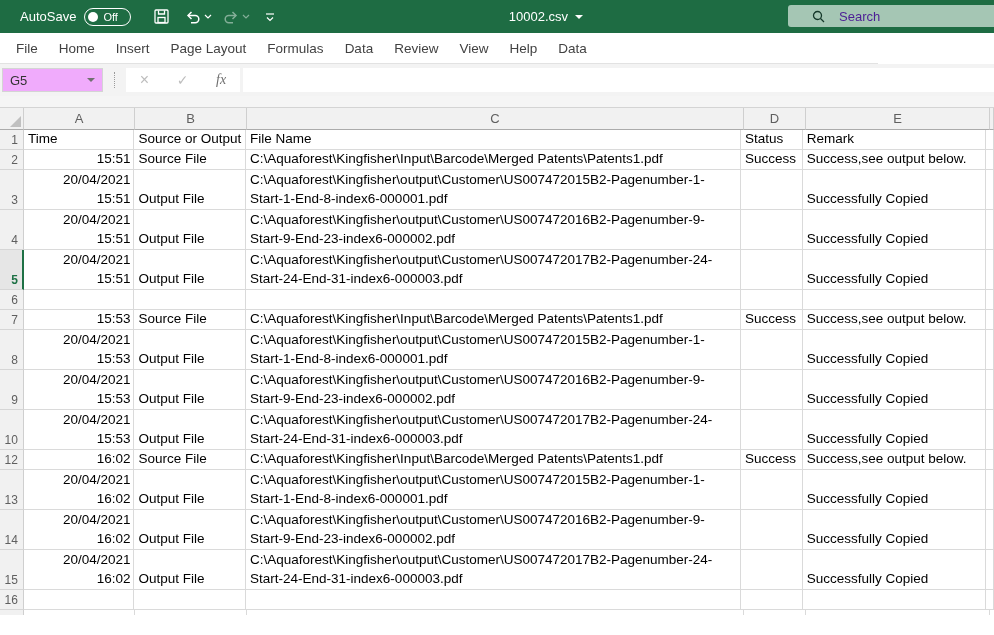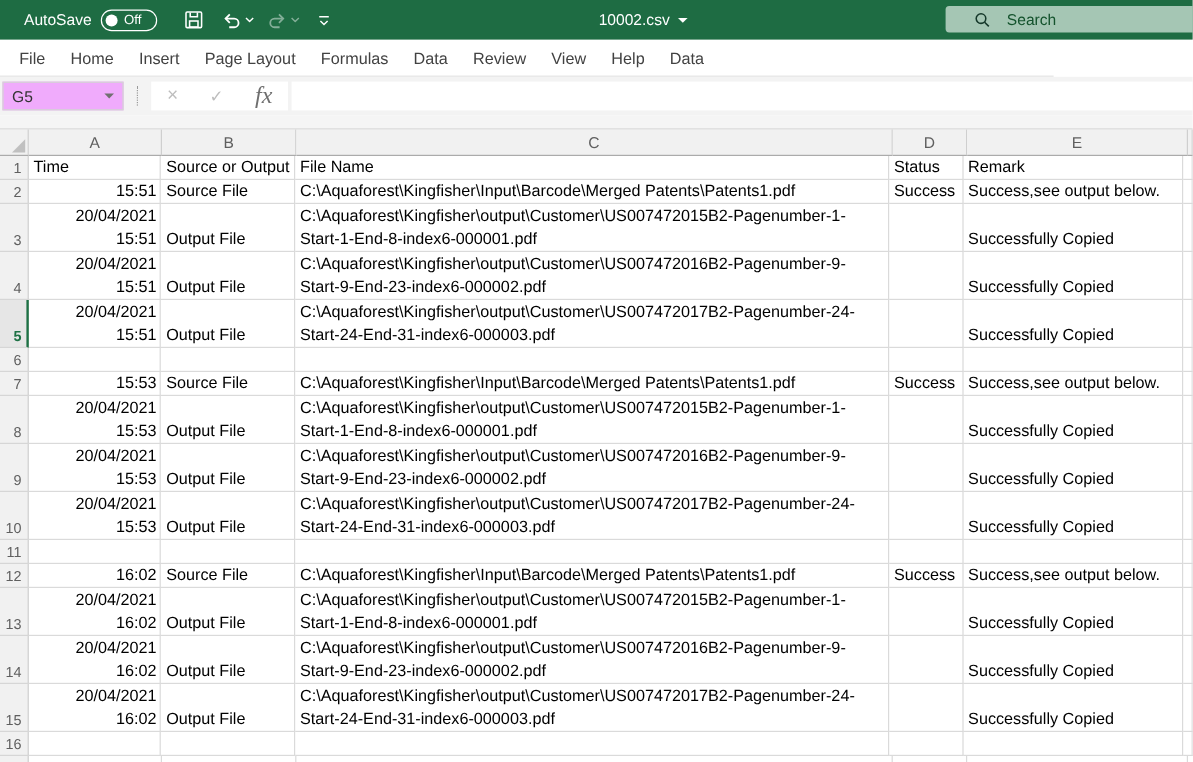--- a/index.html
+++ b/index.html
@@ -13,50 +13,50 @@
   .toggle { width:47px; height:18px; border:1.5px solid #fff; border-radius:10px;
             margin-left:8px; display:flex; align-items:center; cursor:default; }
   .toggle-dot { width:10px; height:10px; background:#fff; border-radius:50%; margin-left:3px; }
   .toggle-state { font-size:11px; margin-left:5px; }
   .tb-icon { display:flex; align-items:center; justify-content:center; height:33px; }
   .tb-save { margin-left:22px; }
   .tb-undo { margin-left:14px; }
   .tb-redo { margin-left:10px; opacity:.45; }
   .tb-chev { margin-left:2px; }
   .tb-qat { margin-left:14px; }
-  .title-group { position:absolute; left:466px; top:0; width:140px; height:33px;
+  .title-group { position:absolute; left:476px; top:0; width:140px; height:33px;
                  display:flex; align-items:center; justify-content:center; gap:7px; }
   .title-text { font-size:13px; }
   .caret-down { width:0; height:0; border-left:4px solid transparent;
                 border-right:4px solid transparent; border-top:4px solid #fff; }
   .search-pill { position:absolute; left:788px; top:5px; width:210px; height:22px;
                  background:#a5c6b4; border-radius:3px; display:flex; align-items:center; }
   .search-pill svg { margin-left:24px; }
-  .search-text { font-size:13px; color:#14532d; margin-left:14px; }
+  .search-text { font-size:13px; color:#4c1d95; margin-left:14px; }
 
   
   .ribbon { width:878px; height:31px; background:#fff; border-bottom:1px solid #e2e2e2;
             display:flex; align-items:center; }
   .tab { font-size:13.5px; color:#424242; margin-left:21px; white-space:nowrap; cursor:default; }
   .tab:first-child { margin-left:16px; }
 
   
   .formula-bar { width:994px; height:32px; background:#f3f3f3; display:flex; align-items:center; }
   .name-box { width:101px; height:24px; margin-left:2px; background:#f0abfc;
               border:1px solid #d4d4d4; display:flex; align-items:center; }
   .name-box-value { font-size:13px; color:#333; margin-left:7px; flex:1; }
   .name-box-caret { width:0; height:0; border-left:4px solid transparent;
                     border-right:4px solid transparent; border-top:4px solid #707070;
                     margin-right:7px; }
   .dotted-sep { height:16px; border-left:1px dotted #9a9a9a; margin:0 11px; }
   .fx-panel { width:114px; height:24px; background:#fff; display:flex;
               align-items:center; justify-content:space-around; }
   .btn-cancel { font-size:16px; color:#bdbdbd; }
   .btn-enter { font-size:14px; color:#bdbdbd; }
-  .btn-fx { font-size:20px; color:#6f6f6f; font-style:italic;
+  .btn-fx { font-size:14px; color:#6f6f6f; font-style:italic;
             font-family:"Liberation Serif", serif; }
   .formula-input { flex:1; height:24px; background:#fff; margin-left:3px; margin-right:0;
                    font-size:13px; color:#000; display:flex; align-items:center; padding-left:6px; }
   .fb-gap { width:994px; height:12px; background:#f5f5f5; border-bottom:1px solid #d4d4d4; }
 
   
   .grid { width:994px; }
   .col-head-row { display:flex; height:22px; }
   .corner-cell { width:24px; height:22px; background:#f1f1f1; position:relative;
                  border-right:1px solid #cfcfcf; border-bottom:1px solid #ababab; }
@@ -273,29 +273,20 @@
         <div class="rowhdr">10</div>
         <div class="cell col-a num">20/04/2021 15:53</div>
         <div class="cell col-b">Output File</div>
         <div class="cell col-c">C:\Aquaforest\Kingfisher\output\Customer\US007472017B2-Pagenumber-24-
 Start-24-End-31-index6-000003.pdf</div>
         <div class="cell col-d"></div>
         <div class="cell col-e">Successfully Copied</div>
         <div class="cell col-f"></div>
       </div>
       <div class="grid-row single">
-        <div class="rowhdr">11</div>
-        <div class="cell col-a"></div>
-        <div class="cell col-b"></div>
-        <div class="cell col-c"></div>
-        <div class="cell col-d"></div>
-        <div class="cell col-e"></div>
-        <div class="cell col-f"></div>
-      </div>
-      <div class="grid-row single">
         <div class="rowhdr">12</div>
         <div class="cell col-a num">20/04/2021 16:02</div>
         <div class="cell col-b">Source File</div>
         <div class="cell col-c">C:\Aquaforest\Kingfisher\Input\Barcode\Merged Patents\Patents1.pdf</div>
         <div class="cell col-d">Success</div>
         <div class="cell col-e">Success,see output below.</div>
         <div class="cell col-f"></div>
       </div>
       <div class="grid-row double">
         <div class="rowhdr">13</div>

